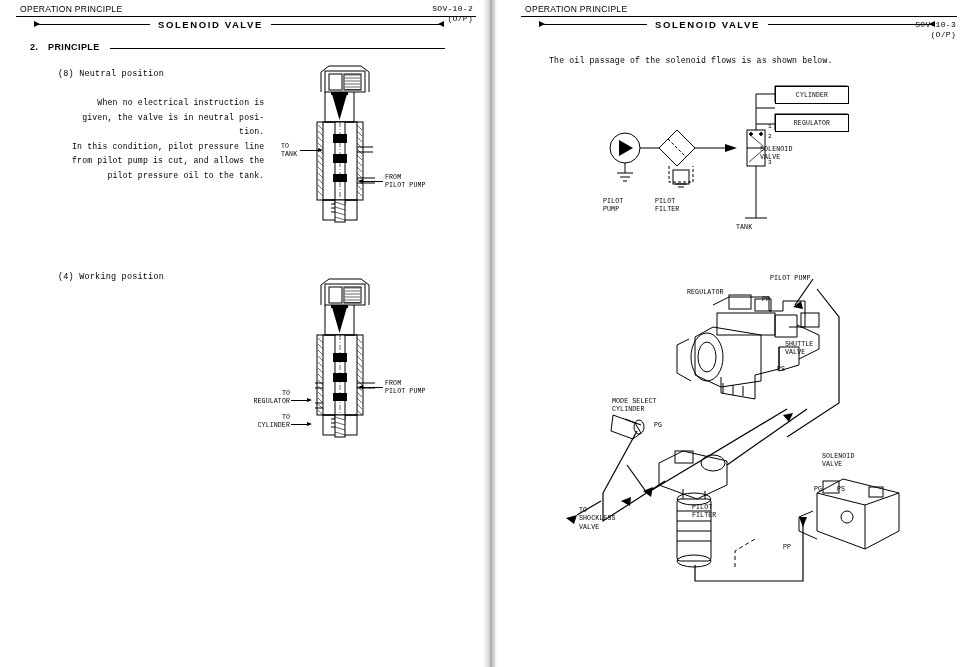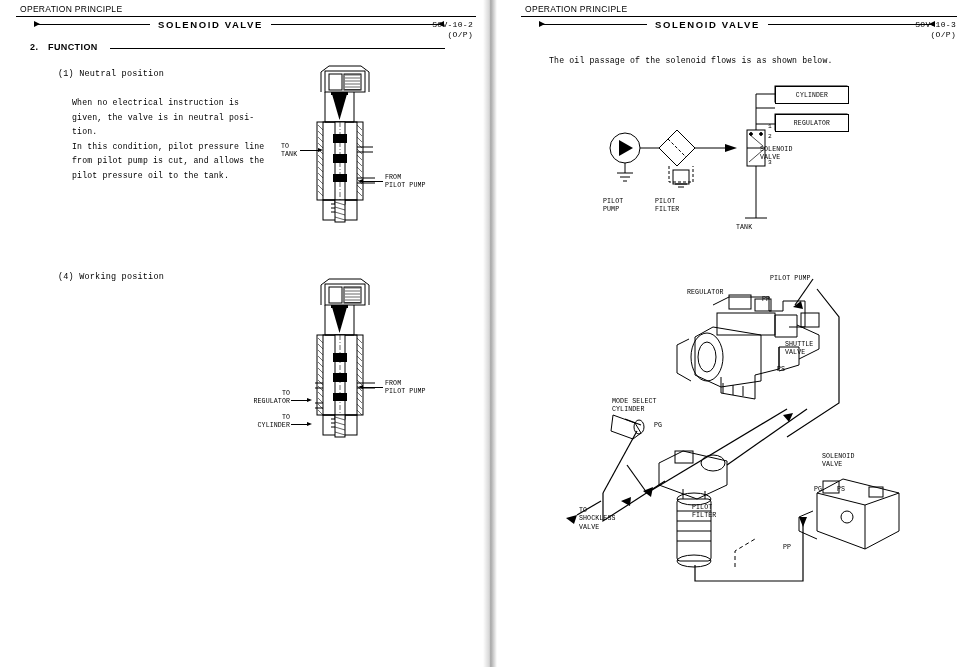--- a/index.html
+++ b/index.html
@@ -162,37 +162,37 @@
   }
 </style>
 </head>
 <body>
 
 <div class="spread">
 
   <div class="page page-left">
 
     <div class="hdr hdr-left" style="left:20px;top:4px;">OPERATION PRINCIPLE</div>
-    <div class="hdr hdr-right" style="right:14px;top:4px;width:90px;margin-top:16px;">
+    <div class="hdr hdr-right" style="right:14px;top:4px;width:90px;">
       <div>SOV-10-2</div>
       <div>(O/P)</div>
     </div>
     <div class="hdr-rule" style="left:16px;top:16px;width:460px;"></div>
 
     <div class="hdr-rule2" style="left:34px;top:24px;width:410px;"></div>
     <div class="arrow-r" style="left:34px;top:21px;"></div>
     <div class="arrow-l" style="left:438px;top:21px;"></div>
     <div class="title-bar" style="left:150px;top:19px;">SOLENOID VALVE</div>
 
     <div class="sect-num" style="left:30px;top:42px;">2.</div>
-    <div class="sect-num" style="left:48px;top:42px;">FUNCTION</div>
+    <div class="sect-num" style="left:48px;top:42px;">PRINCIPLE</div>
     <div class="sect-rule" style="left:110px;top:48px;width:335px;"></div>
 
-    <div class="subhead" style="left:58px;top:69px;">(1) Neutral position</div>
-    <div class="para" style="left:72px;top:96px;">When no electrical instruction is
+    <div class="subhead" style="left:58px;top:69px;">(8) Neutral position</div>
+    <div class="para" style="left:72px;top:96px;text-align:right;">When no electrical instruction is
 given, the valve is in neutral posi-
 tion.
 In this condition, pilot pressure line
 from pilot pump is cut, and allows the
 pilot pressure oil to the tank.</div>
 
     <div class="figwrap" style="left:295px;top:62px;">
       <svg width="120" height="165" viewBox="0 0 120 165">
         <g stroke="#000" fill="none" stroke-width="1">
 

